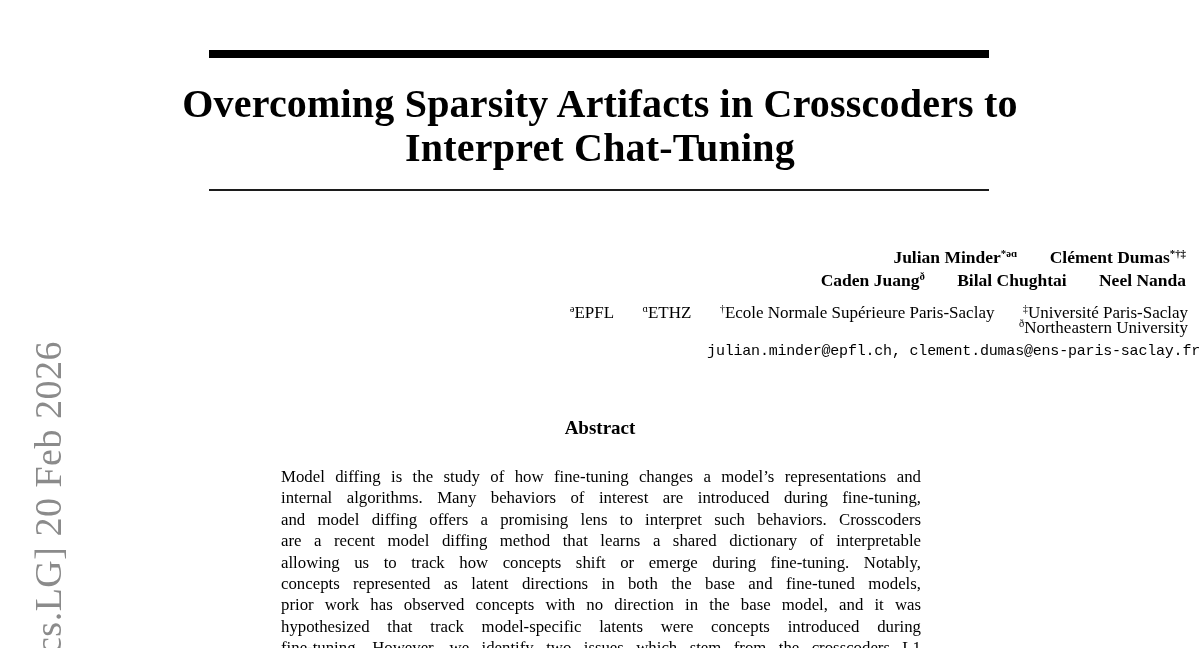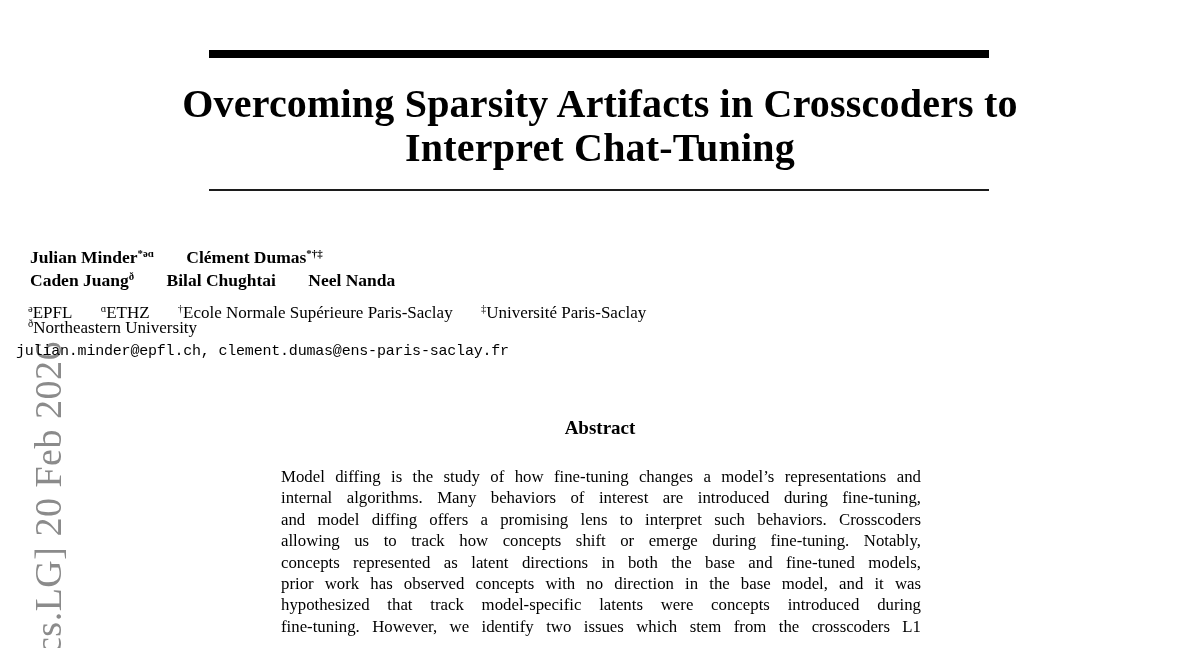--- a/index.html
+++ b/index.html
@@ -59,23 +59,22 @@
     line-height: 44px;
     font-weight: bold;
     letter-spacing: 0.2px;
   }
   .title .tline { display: block; }
 
   .center-line {
     position: absolute;
     left: 0;
     right: 0;
-    text-align: left;
+    text-align: right;
     white-space: nowrap;
-    padding-left: 16px;
   }
 
   .authors-row { font-size: 17.5px; font-weight: bold; line-height: 23px; }
   .authors-row-1 { top: 246px; }
   .authors-row-2 { top: 269px; }
   .author { margin: 0 14px; }
 
   .affil-row { font-size: 17px; line-height: 22px; }
   .affil-row-1 { top: 302px; }
   .affil-row-2 { top: 317px; }
@@ -165,20 +164,21 @@
   <div class="center-line emails">
     <span>julian.minder@epfl.ch</span><span>, </span><span>clement.dumas@ens-paris-saclay.fr</span>
   </div>
 
   <h2 class="abs-heading">Abstract</h2>
 
   <div class="abs-body">
     <div class="abs-line">Model diffing is the study of how fine-tuning changes a model’s representations and</div>
     <div class="abs-line">internal algorithms. Many behaviors of interest are introduced during fine-tuning,</div>
     <div class="abs-line">and model diffing offers a promising lens to interpret such behaviors. Crosscoders</div>
+    <div class="abs-line">are a recent model diffing method that learns a shared dictionary of interpretable</div>
     <div class="abs-line">allowing us to track how concepts shift or emerge during fine-tuning. Notably,</div>
     <div class="abs-line">concepts represented as latent directions in both the base and fine-tuned models,</div>
     <div class="abs-line">prior work has observed concepts with no direction in the base model, and it was</div>
     <div class="abs-line">hypothesized that track model-specific latents were concepts introduced during</div>
     <div class="abs-line">fine-tuning. However, we identify two issues which stem from the crosscoders L1</div>
   </div>
 
 </div>
 
 </body></html>

